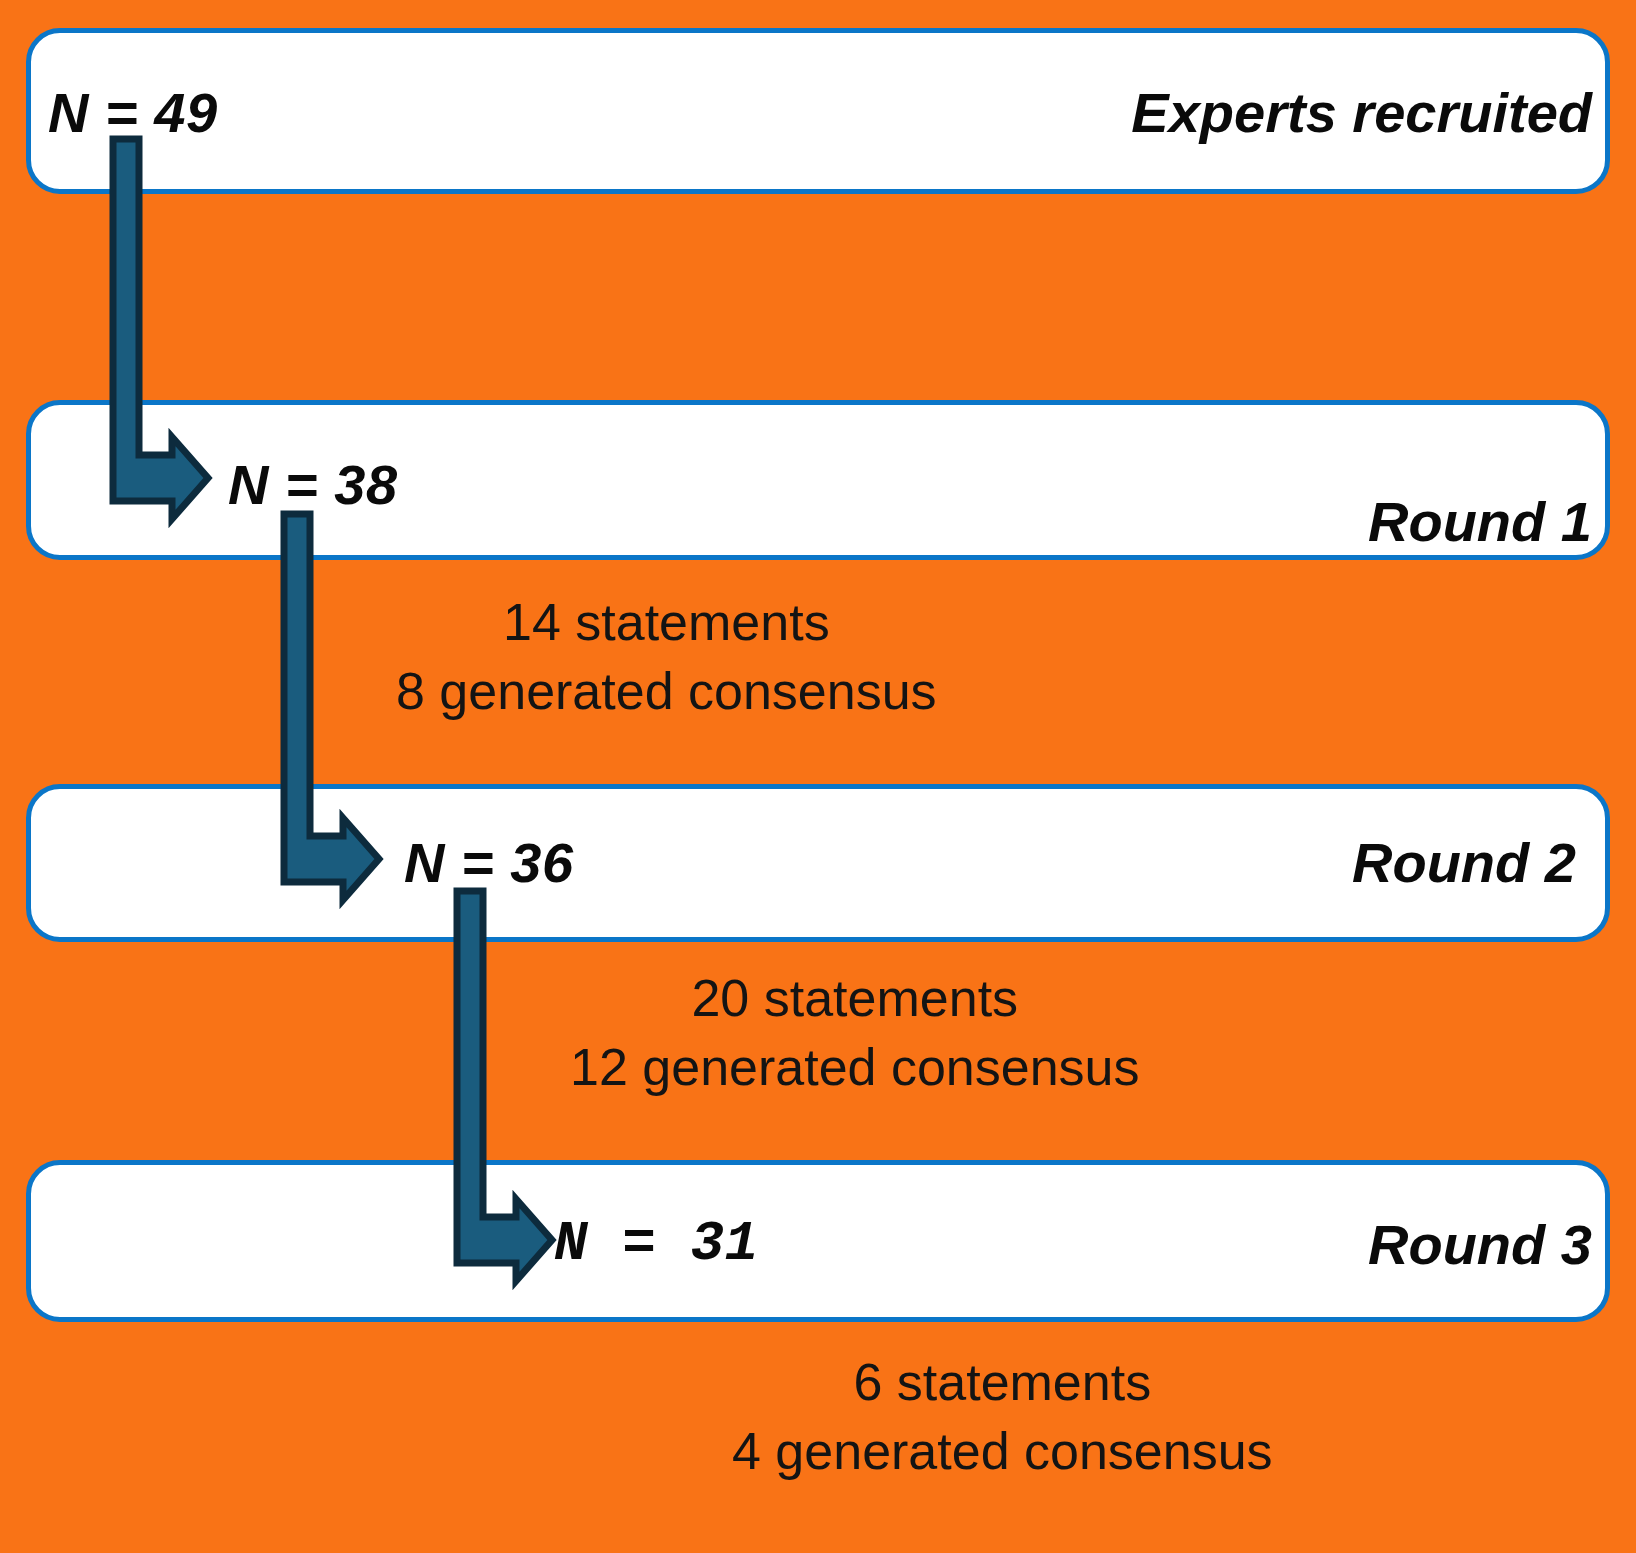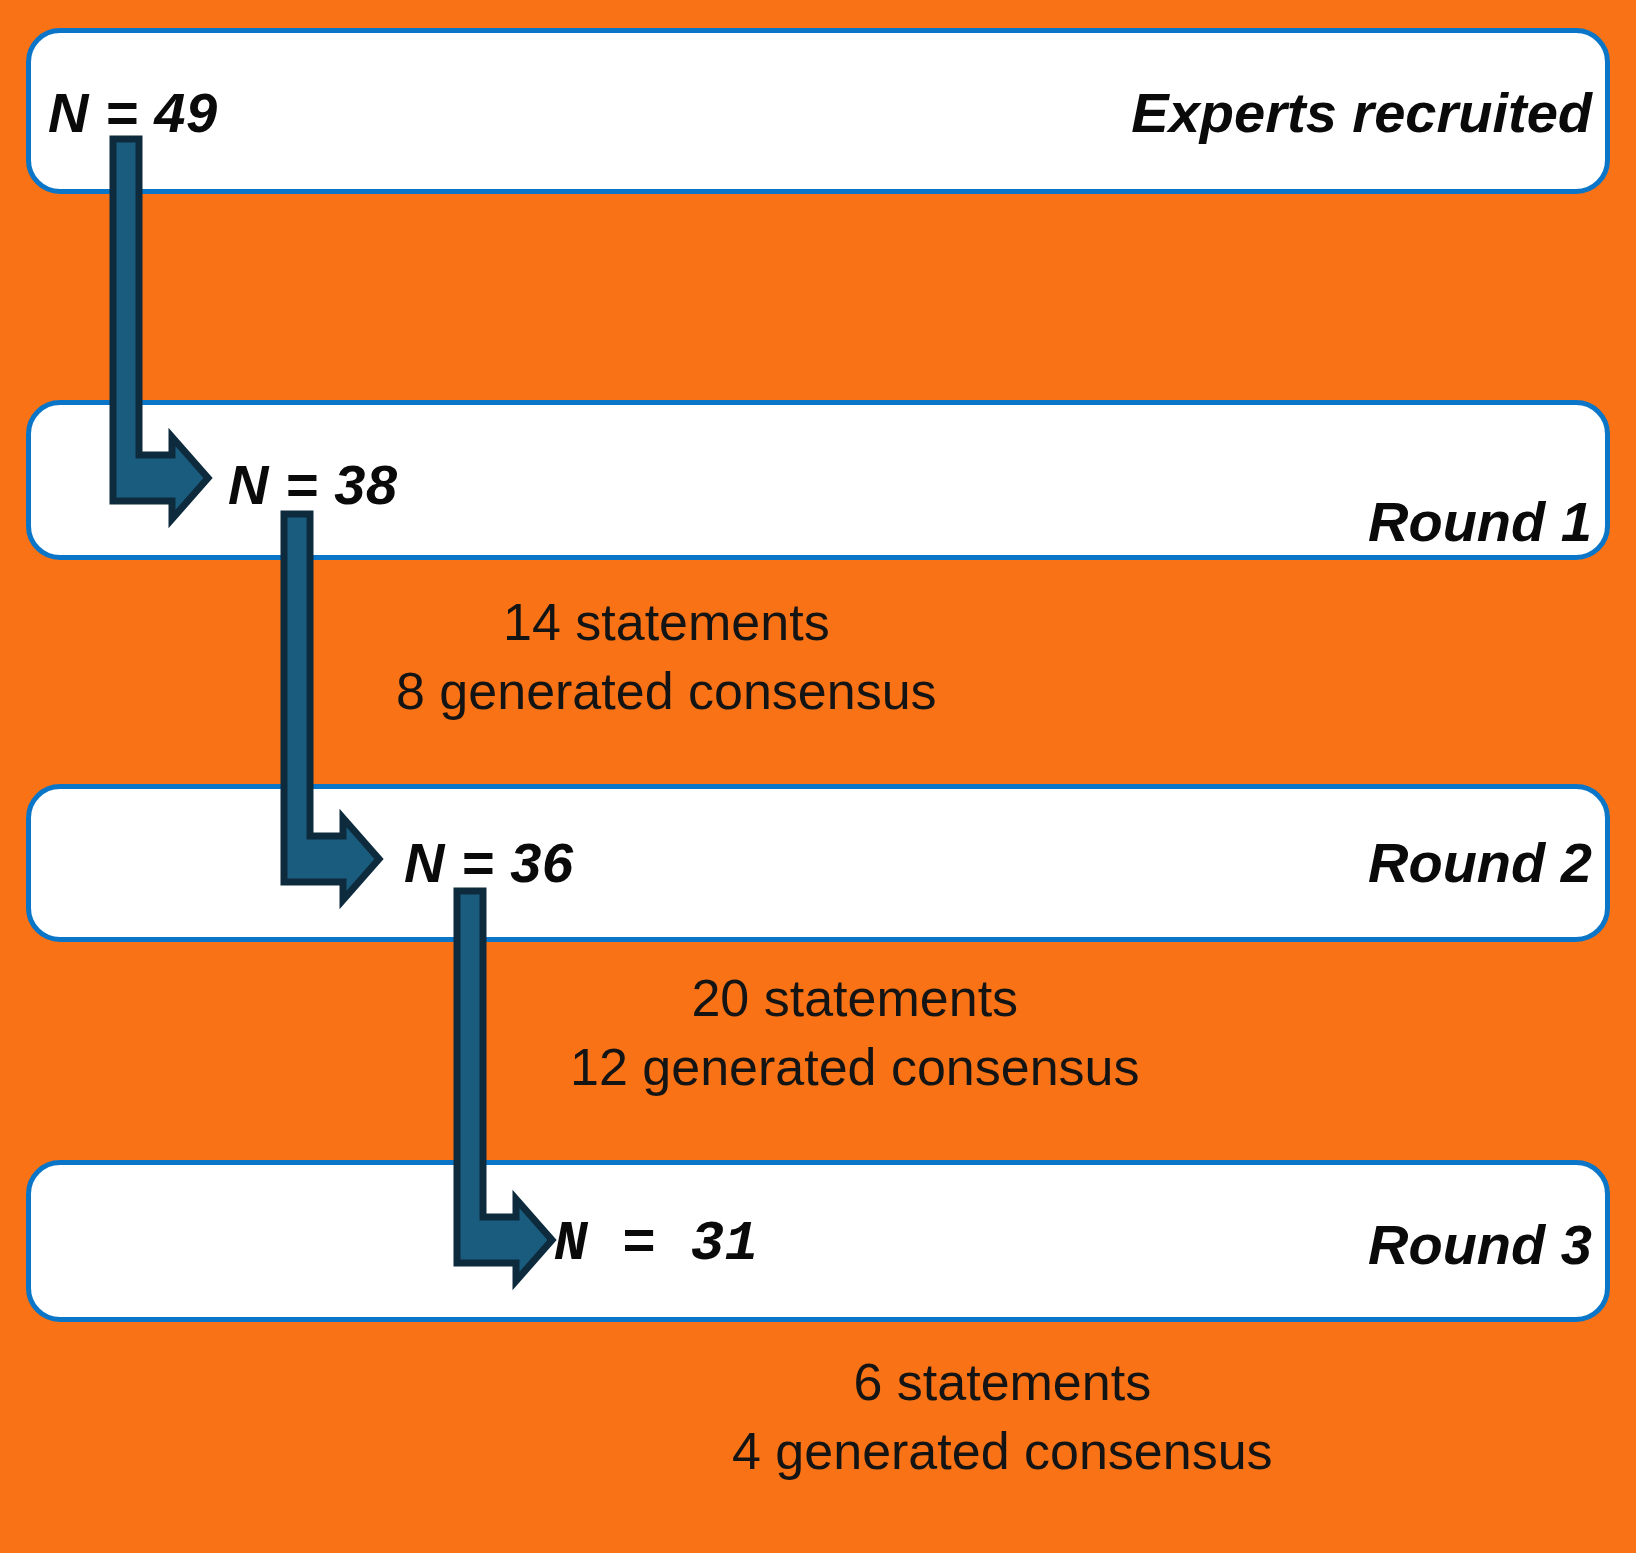--- a/index.html
+++ b/index.html
@@ -91,21 +91,21 @@
 
   <div class="n-label" style="left:228px; top:452px;">N = 38</div>
   <div class="stage-name" style="right:44px; top:452px;margin-top:37px;">Round 1</div>
 
   <div class="note-block" style="left:396px; top:588px;">
     <span class="note-line">14 statements</span>
     <span class="note-line">8 generated consensus</span>
   </div>
 
   <div class="n-label" style="left:404px; top:830px;">N = 36</div>
-  <div class="stage-name" style="right:44px; top:830px;text-align:right;">Round 2</div>
+  <div class="stage-name" style="right:60px; top:830px;text-align:right;">Round 2</div>
 
   <div class="note-block" style="left:570px; top:964px;">
     <span class="note-line">20 statements</span>
     <span class="note-line">12 generated consensus</span>
   </div>
 
   <div class="n-label" style="left:554px; top:1212px;font-family:Liberation Mono, monospace;">N = 31</div>
   <div class="stage-name" style="right:44px; top:1212px;text-align:center;">Round 3</div>
 
   <div class="note-block" style="left:732px; top:1348px;">

